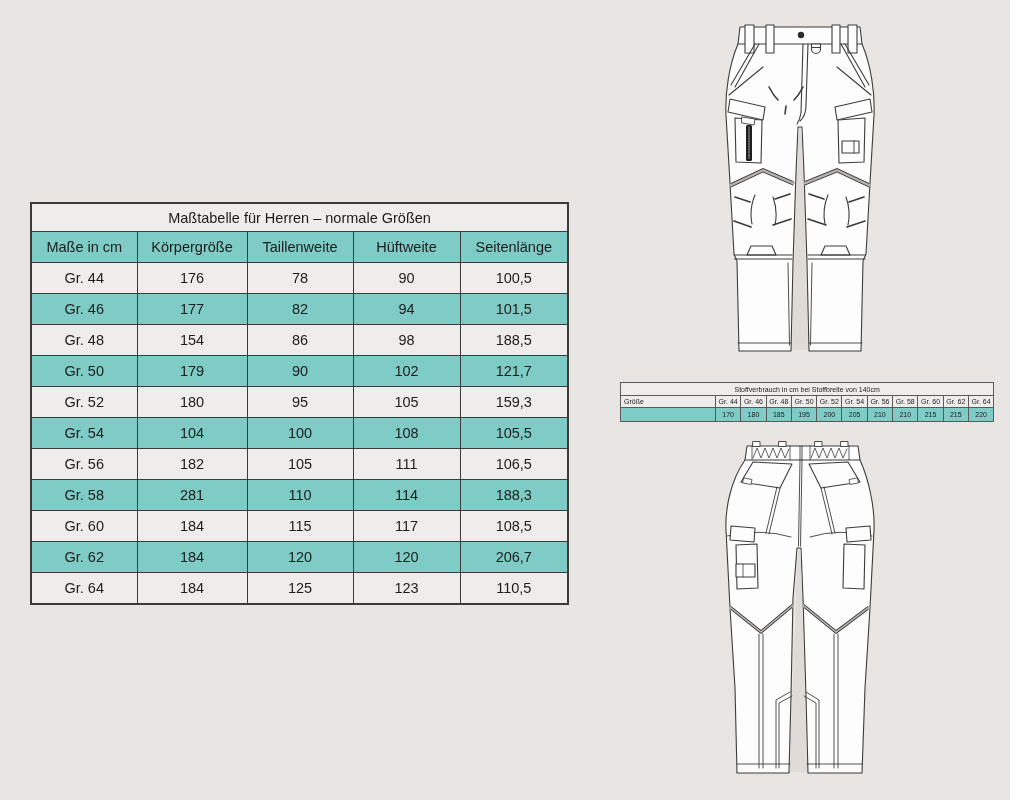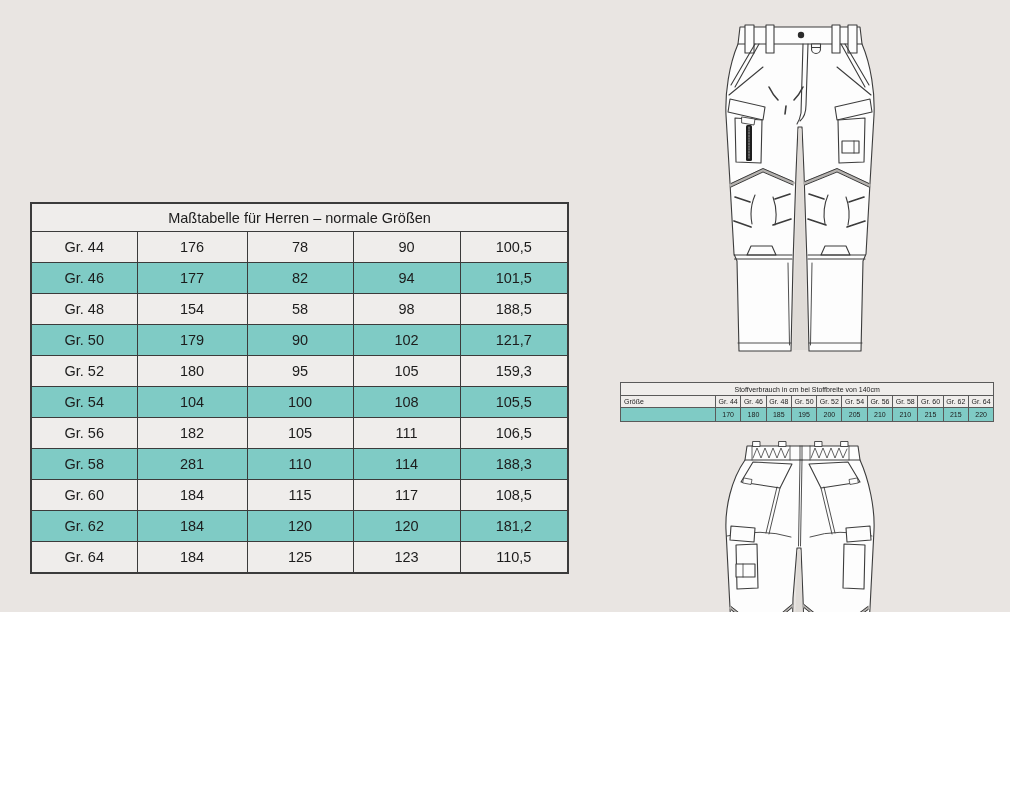--- a/index.html
+++ b/index.html
@@ -1,17 +1,17 @@
 <!DOCTYPE html>
 <html style="--bg: #e9e5e2; --teal: #7fcbc5; --rowlight: #efedeb; --border: #3b3b3b;"><head>
 <meta charset="utf-8">
 <style>
   html,body { margin:0; padding:0; }
   #canvas {
-    position:relative; width:1010px; height:612px;
+    position:relative; width:1010px; height:800px;
     background:var(--bg,#e9e5e2); overflow:hidden;
     font-family:"Liberation Sans", sans-serif; color:#1c1c1c;
   }
 
   
   table.size-table {
     position:absolute; left:30px; top:202px; width:537px;
     border-collapse:collapse; table-layout:fixed;
     font-size:14.5px;
     border:2px solid var(--border,#3b3b3b);
@@ -61,38 +61,45 @@
       <col style="width:106px">
         <col style="width:110px">
         <col style="width:106px">
       <col style="width:107px">
         <col style="width:108px">
     </colgroup>
     <tbody>
       <tr class="title-row">
         <td colspan="5">Maßtabelle für Herren – normale Größen</td>
       </tr>
+      <tr class="header-row">
+          <td>Maße in cm</td>
+          <td>Körpergröße</td>
+          <td>Taillenweite</td>
+          <td>Hüftweite</td>
+          <td>Seitenlänge</td>
+        </tr>
     <tr class="light">
           <td>Gr. 44</td>
           <td>176</td>
           <td>78</td>
           <td>90</td>
           <td>100,5</td>
         </tr>
         <tr class="teal">
           <td>Gr. 46</td>
           <td>177</td>
           <td>82</td>
           <td>94</td>
           <td>101,5</td>
         </tr>
         <tr class="light">
           <td>Gr. 48</td>
           <td>154</td>
-          <td>58</td>
+          <td>86</td>
           <td>98</td>
           <td>188,5</td>
         </tr>
         <tr class="teal">
           <td>Gr. 50</td>
           <td>179</td>
           <td>90</td>
           <td>102</td>
           <td>121,7</td>
         </tr>
@@ -129,21 +136,21 @@
           <td>184</td>
           <td>115</td>
           <td>117</td>
           <td>108,5</td>
         </tr>
         <tr class="teal">
           <td>Gr. 62</td>
           <td>184</td>
           <td>120</td>
           <td>120</td>
-          <td>181,2</td>
+          <td>206,7</td>
         </tr>
         <tr class="light">
           <td>Gr. 64</td>
           <td>184</td>
           <td>125</td>
           <td>123</td>
           <td>110,5</td>
         </tr>
       </tbody>
   </table>

